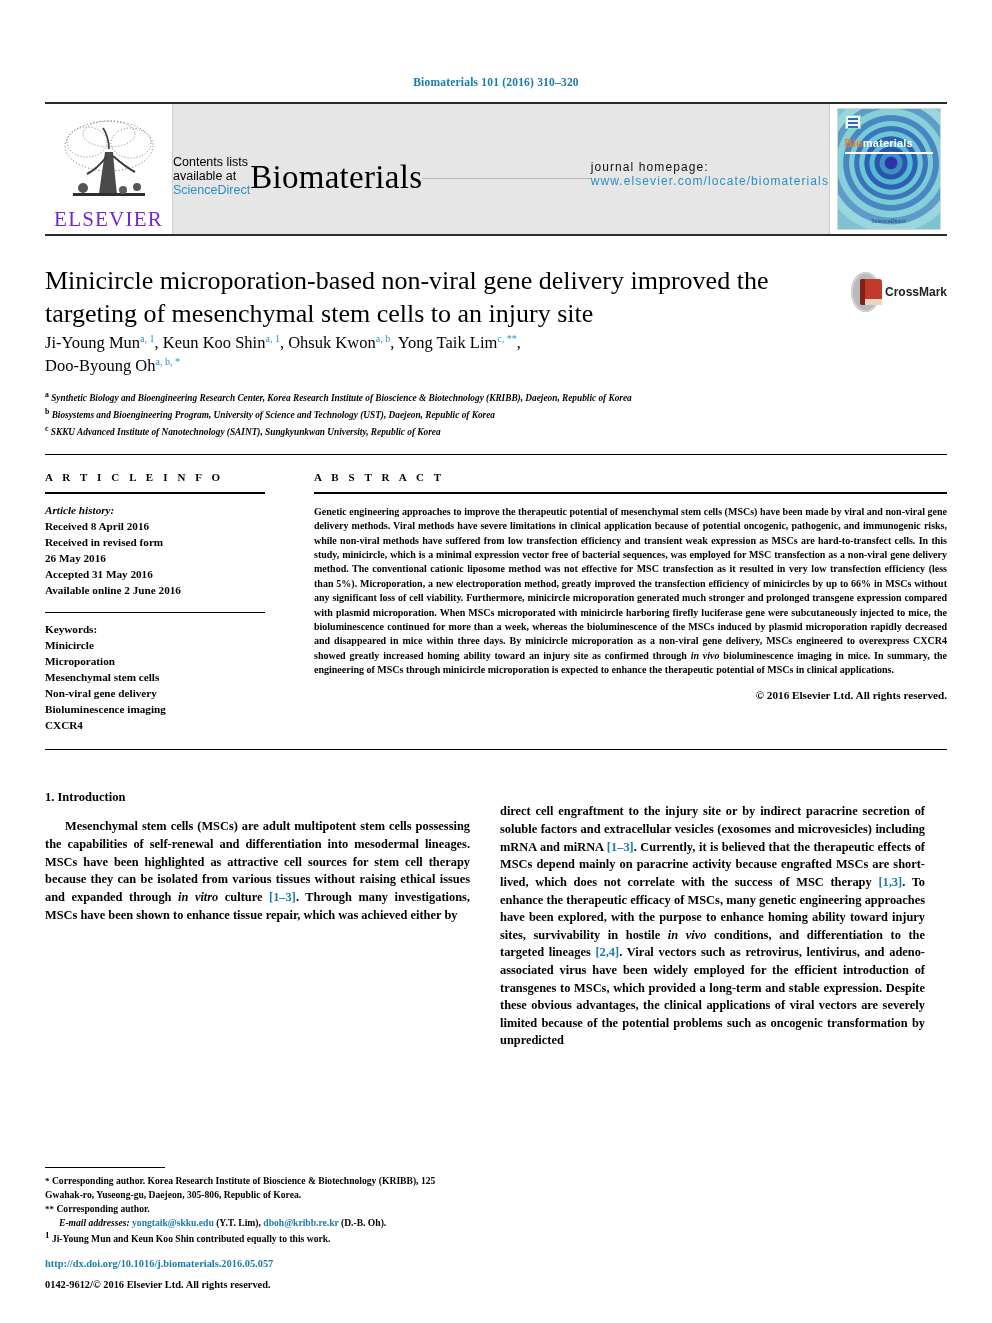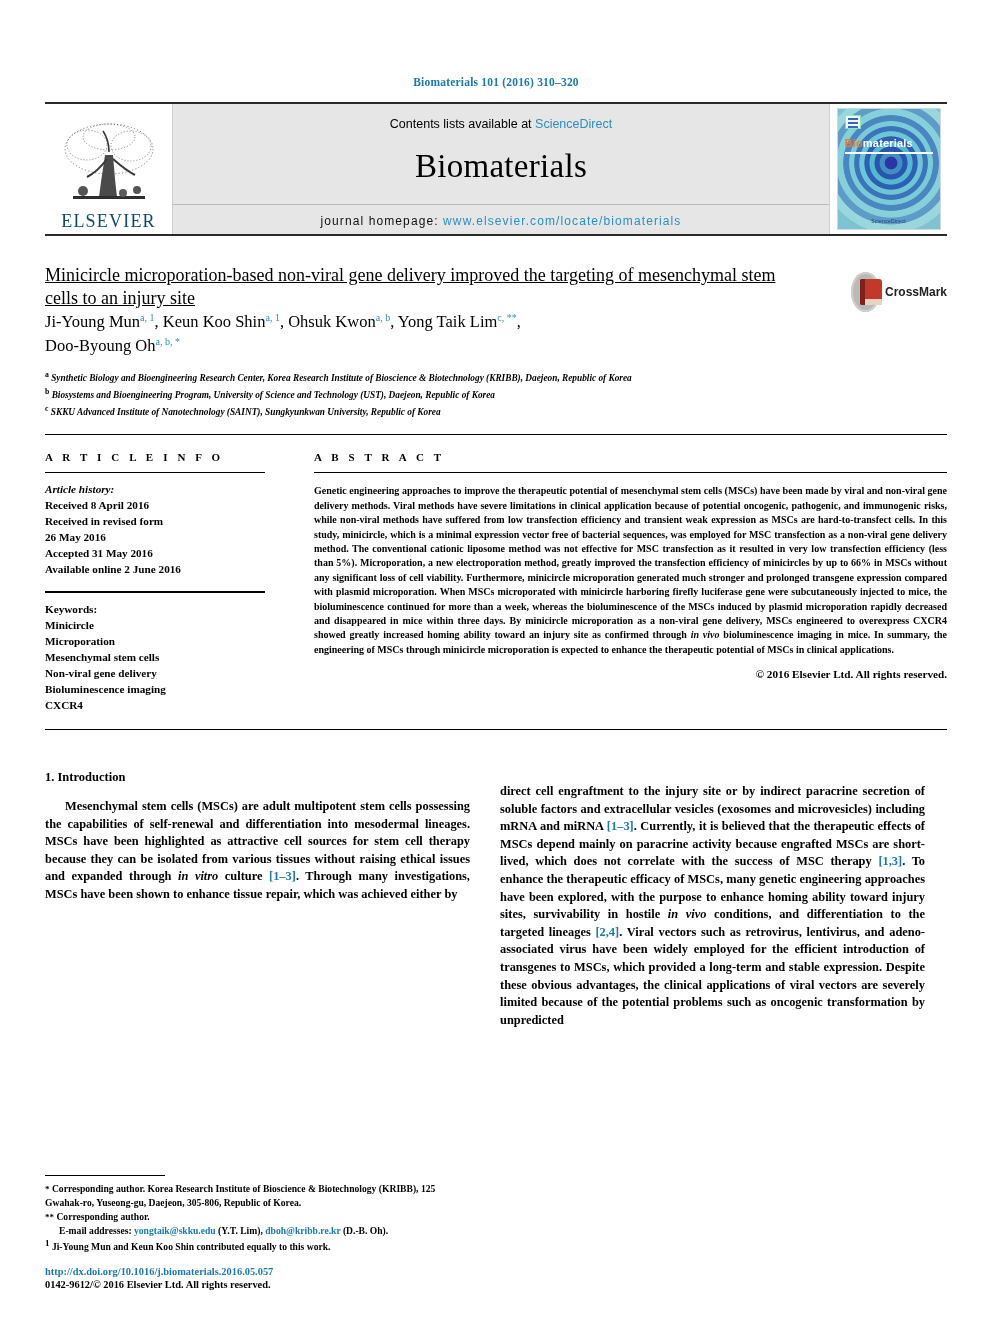--- a/index.html
+++ b/index.html
@@ -25,26 +25,26 @@
   .banner { margin-top: 14px; position:relative; height:132px; }
   .banner-rule-top { height:2px; background:#2b2b2b; width:100%; }
   .banner-body { display:flex; height:130px; }
   .logo-cell {
     width:128px; flex:0 0 128px; border-right:1px solid #cfcfcf;
     display:flex; flex-direction:column; align-items:center; justify-content:flex-end;
     padding-bottom:4px; background:#fff;
   }
   .tree-svg { display:block; }
   .elsevier-word {
-    color:#0c4a6e; font-family:"Liberation Serif", serif; font-size:18px;
+    color:#6d28d9; font-family:"Liberation Serif", serif; font-size:21px;
     letter-spacing:1.2px; line-height:1; margin-top:1px;
   }
   .center-cell {
     flex:1 1 auto; background:#e6e6e6; position:relative;
-    display:flex; flex-direction:column; align-items:center;
+    display:flex; flex-direction:row; align-items:center;
   }
   .contents-line { font-size:12.5px; margin-top:13px; font-family:"Liberation Sans", sans-serif; }
   .contents-line .sd { color:#2a8fc4; }
   .journal-name {
     font-family:"Liberation Serif", serif; font-size:33px; margin-top:17px; letter-spacing:.3px;
   }
   .hp-sep { width:100%; height:1px; background:#b9b9b9; margin-top:19px; }
   .homepage {
     font-family:"Liberation Sans", sans-serif; font-size:12px; letter-spacing:1.1px;
     margin-top:9px; color:#111;
@@ -70,22 +70,22 @@
   .cover-title .bio { color:#f07d20; }
   .cover-title .mat { color:#ffffff; }
   .cover-bar { position:absolute; left:7px; top:43px; width:88px; height:2px; background:#fff; }
   .cover-foot { position:absolute; left:0; right:0; bottom:5px; text-align:center;
     font-size:5px; color:#1b3e66; font-family:"Liberation Sans", sans-serif; letter-spacing:.3px; }
   .banner-rule-bottom { height:2px; background:#2b2b2b; width:100%; }
 
   
   .title-block { margin-top:30px; position:relative; }
   .article-title {
-    font-family:"Liberation Serif", serif; font-size:18px; line-height:1.28;
-    max-width:760px; font-weight:normal;text-decoration:underline;
+    font-family:"Liberation Serif", serif; font-size:26px; line-height:1.28;
+    max-width:760px; font-weight:normal;
   }
   .crossmark {
     position:absolute; right:0; top:2px; width:96px; height:52px;
     display:flex; align-items:center; gap:5px;
   }
   .cm-circle { width:40px; height:40px; border-radius:50%; background:#b9b9b9; position:relative;
     box-shadow: inset 0 0 0 2px #cfcfcf; }
   .cm-book { position:absolute; left:9px; top:7px; width:22px; height:26px; background:#c0392b;
     border-radius:2px 3px 3px 2px; }
   .cm-book:before { content:""; position:absolute; left:0; top:0; width:5px; height:26px;
@@ -131,24 +131,24 @@
   .cite { color:#1a7aab; }
   .it { font-style:italic; }
 
   
   .footnotes { position:absolute; left:45px; bottom:37px; width:425px; }
   .fn-rule { width:120px; height:1px; background:#000; margin-bottom:6px; }
   .fn { font-size:9.6px; line-height:1.42; font-weight:bold; }
   .fn .mark { font-size:9px; }
   .fn a, .link { color:#1a7aab; text-decoration:none; }
   .fn-email { margin-left:14px; }
-  .fn-email .lbl { }
+  .fn-email .lbl { font-style:italic; }
   .doi-block { margin-top:12px; }
   .doi { color:#1a7aab; font-size:10.4px; font-weight:bold; }
-  .issn { font-size:10.4px; font-weight:bold; margin-top:2px; }
+  .issn { font-size:10.4px; font-weight:bold; margin-top:10px; }
 </style>
 </head>
 <body>
 
 <div class="page">
 
   <div class="running-head">Biomaterials 101 (2016) 310–320</div>
 
   <div class="banner">
     <div class="banner-rule-top"></div>

